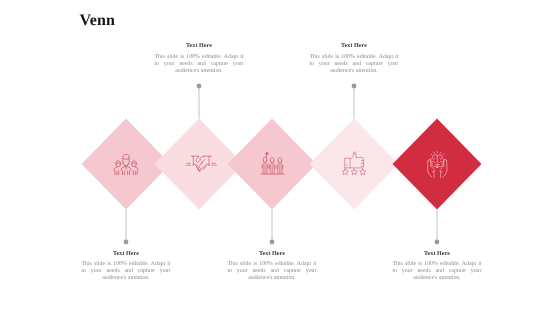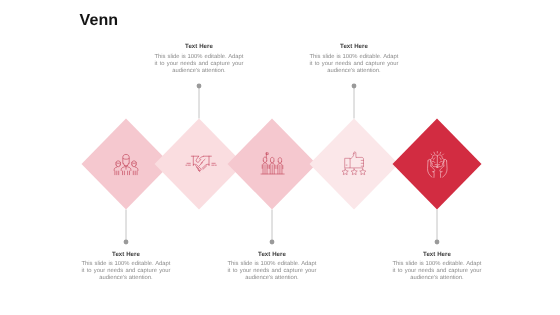--- a/index.html
+++ b/index.html
@@ -1,19 +1,19 @@
 <!DOCTYPE html>
 <html><head>
 <meta charset="utf-8">
 <style>
   html,body{margin:0;padding:0;}
   body{width:560px;height:315px;background:#ffffff;overflow:hidden;
        font-family:"Liberation Sans",sans-serif;
        -webkit-font-smoothing:antialiased;text-rendering:geometricPrecision;}
-  #slide{position:relative;width:520px;height:315px;background:#fff;}
+  #slide{position:relative;width:520px;height:315px;background:#fff;font-family:Liberation Serif, serif;}
   #title{position:absolute;left:79.6px;top:12.9px;font-size:16px;font-weight:bold;
          color:#141414;letter-spacing:0.1px;line-height:16px;}
   svg.layer{position:absolute;left:0;top:0;width:560px;height:315px;}
   .blk{position:absolute;width:89px;text-align:center;}
   .blk .hd{font-size:6.1px;font-weight:bold;color:#3a3a3a;letter-spacing:.05px;line-height:7px;}
   .blk .bd{font-size:5.85px;color:#8a8a8a;line-height:7.1px;margin-top:3.4px;text-align:justify;text-align-last:center;}
 </style>
 </head>
 <body>
 

